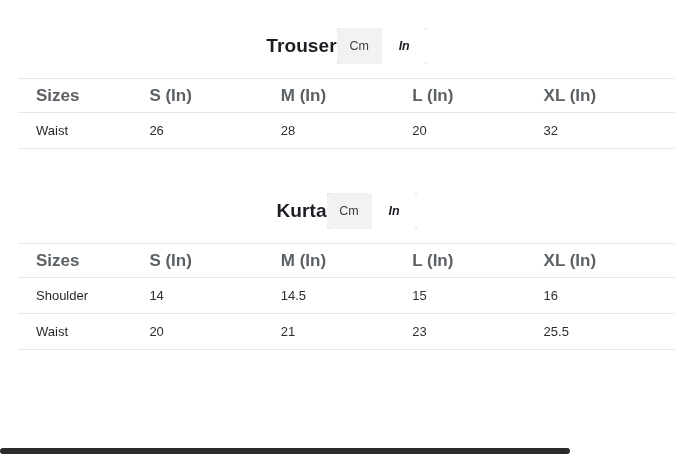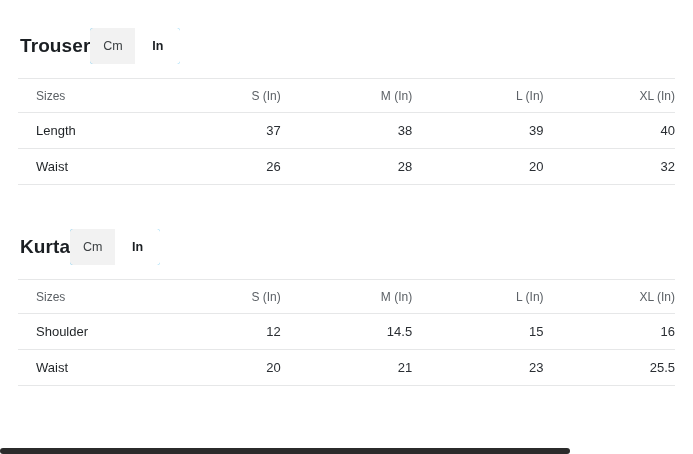--- a/index.html
+++ b/index.html
@@ -20,21 +20,21 @@
     height: 454px;
     position: relative;
     background: #ffffff;
   }
   .section {
     padding: 0 18px;
   }
   .section-header {
     display: flex;
     align-items: center;
-    justify-content: flex-start;
+    justify-content: center;
     padding: 0 2px;
   }
   .section-title {
     font-size: 19px;
     font-weight: 700;
     letter-spacing: 0.1px;
     color: #1b1f23;
   }
   .unit-toggle {
     display: flex;
@@ -54,53 +54,54 @@
     background: #f2f2f2;
     border: none;
     font-family: "Liberation Sans", sans-serif;
     cursor: pointer;
     padding: 0 12px;
   }
   .unit-btn.active {
     background: #ffffff;
     font-weight: 700;
     color: #1b1f23;
+    font-style: italic;
   }
   table.size-table {
     width: 100%;
     border-collapse: collapse;
     table-layout: fixed;
     margin-top: 14px;
   }
   table.size-table th,
   table.size-table td {
     border-top: 1px solid #e6e7e8;
     border-bottom: 1px solid #e6e7e8;
     padding: 0;
     height: 36px;
     vertical-align: middle;
   }
   table.size-table th {
-    font-weight: 400;
-    font-size: 12px;
+    font-weight: 700;
+    font-size: 17px;
     color: #5c6166;
     height: 34px;
   }
   table.size-table th.col-label,
   table.size-table td.row-label {
     text-align: left;
     padding-left: 18px;
   }
   table.size-table td.row-label {
     font-size: 13px;
     color: #1f2326;
   }
   table.size-table th.col-size,
   table.size-table td.cell-val {
-    text-align: right;
+    text-align: left;
   }
   table.size-table td.cell-val {
     font-size: 13px;
     color: #2a2e33;
   }
   .spacer-28 { height: 28px; }
   .spacer-44 { height: 44px; }
   .scrollbar {
     position: absolute;
     left: 0;
@@ -140,27 +141,20 @@
         <tr>
           <th class="col-label">Sizes</th>
           <th class="col-size">S (In)</th>
           <th class="col-size">M (In)</th>
           <th class="col-size">L (In)</th>
           <th class="col-size">XL (In)</th>
         </tr>
       </thead>
       <tbody>
         <tr>
-          <td class="row-label">Length</td>
-          <td class="cell-val">37</td>
-          <td class="cell-val">38</td>
-          <td class="cell-val">39</td>
-          <td class="cell-val">40</td>
-        </tr>
-        <tr>
           <td class="row-label">Waist</td>
           <td class="cell-val">26</td>
           <td class="cell-val">28</td>
           <td class="cell-val">20</td>
           <td class="cell-val">32</td>
         </tr>
       </tbody>
     </table>
   </div>
 
@@ -181,21 +175,21 @@
           <th class="col-label">Sizes</th>
           <th class="col-size">S (In)</th>
           <th class="col-size">M (In)</th>
           <th class="col-size">L (In)</th>
           <th class="col-size">XL (In)</th>
         </tr>
       </thead>
       <tbody>
         <tr>
           <td class="row-label">Shoulder</td>
-          <td class="cell-val">12</td>
+          <td class="cell-val">14</td>
           <td class="cell-val">14.5</td>
           <td class="cell-val">15</td>
           <td class="cell-val">16</td>
         </tr>
         <tr>
           <td class="row-label">Waist</td>
           <td class="cell-val">20</td>
           <td class="cell-val">21</td>
           <td class="cell-val">23</td>
           <td class="cell-val">25.5</td>

